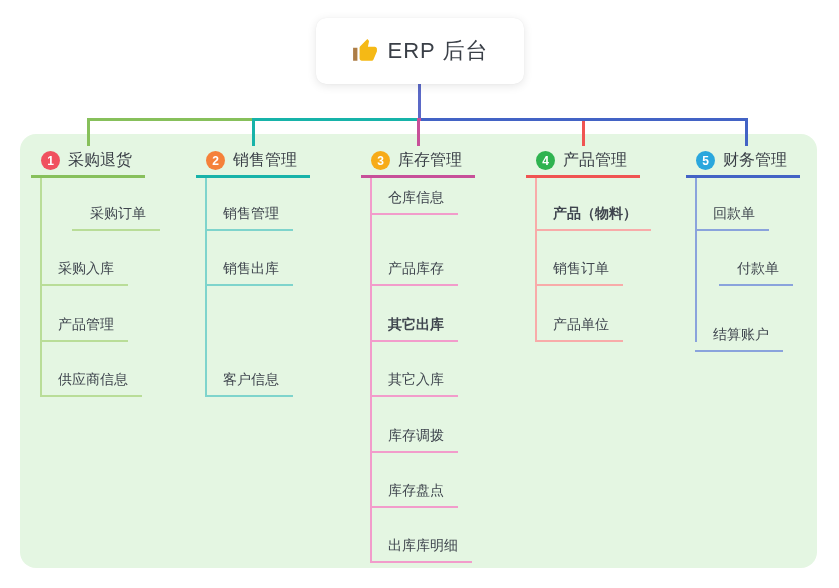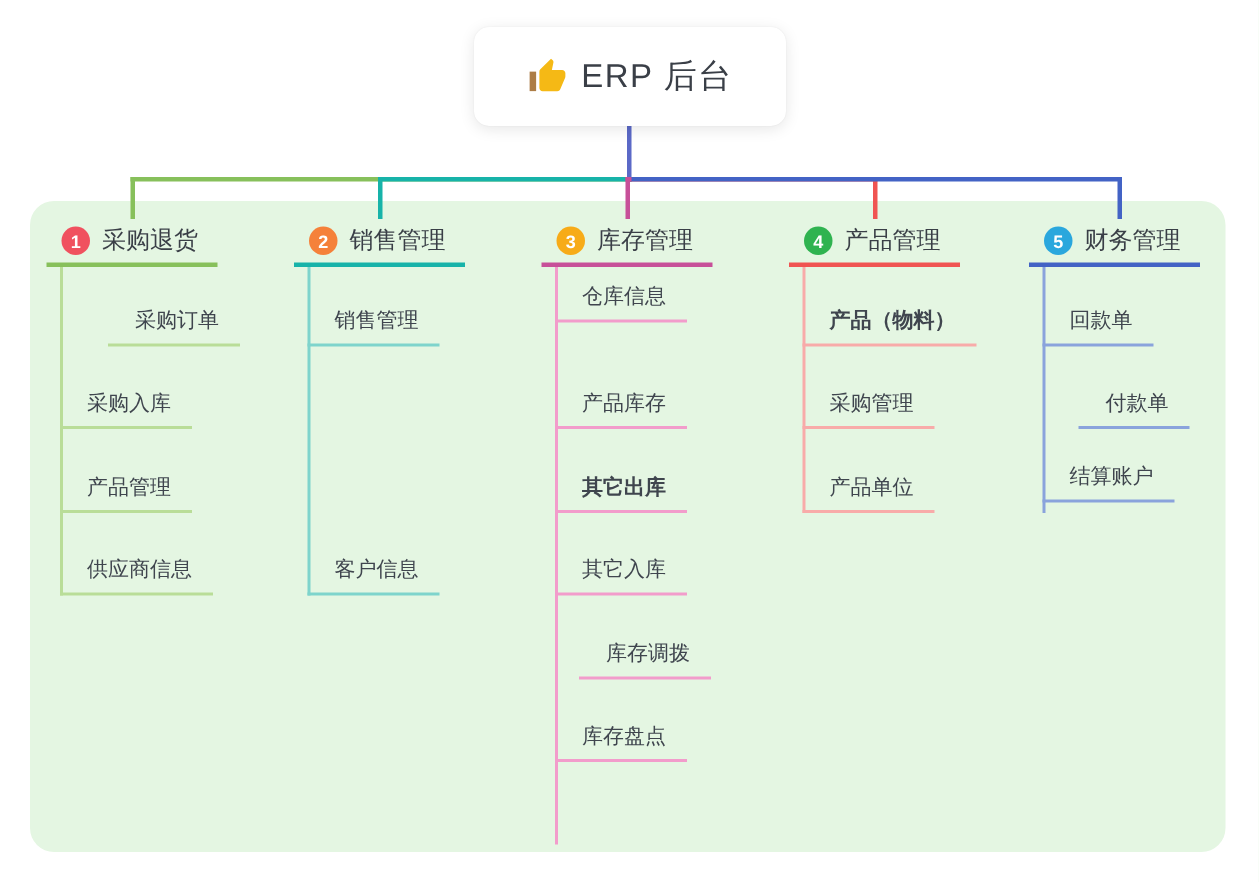--- a/index.html
+++ b/index.html
@@ -72,52 +72,54 @@
         <div class="child" style="top: 223.2px; border-bottom-color: rgb(185, 221, 152);">供应商信息</div>
       </div>
       <div class="branch" style="left: 196px;">
         <div class="branch-header">
           <span class="badge" style="background: rgb(245, 129, 58);">2</span>
           <span class="branch-label">销售管理</span>
         </div>
         <div class="hline" style="background: rgb(23, 179, 169);"></div>
         <div class="vline" style="top: 32px; height: 219.2px; background: rgb(126, 212, 204);"></div>
         <div class="child" style="top: 57px; border-bottom-color: rgb(126, 212, 204);">销售管理</div>
+        <div class="child" style="top: 112.4px; border-bottom-color: rgb(126, 212, 204);">销售出库</div>
         <div class="child" style="top: 223.2px; border-bottom-color: rgb(126, 212, 204);">客户信息</div>
       </div>
       <div class="branch" style="left: 361px;">
         <div class="branch-header">
           <span class="badge" style="background: rgb(247, 171, 24);">3</span>
           <span class="branch-label">库存管理</span>
         </div>
         <div class="hline" style="background: rgb(199, 80, 153);"></div>
         <div class="vline" style="top: 32px; height: 385.4px; background: rgb(242, 156, 203);"></div>
         <div class="child" style="top: 41px; border-bottom-color: rgb(242, 156, 203);">仓库信息</div>
         <div class="child" style="top: 112.4px; border-bottom-color: rgb(242, 156, 203);">产品库存</div>
         <div class="child" style="top: 167.8px; border-bottom-color: rgb(242, 156, 203); font-weight: bold;">其它出库</div>
         <div class="child" style="top: 223.2px; border-bottom-color: rgb(242, 156, 203);">其它入库</div>
-        <div class="child" style="top: 278.6px; border-bottom-color: rgb(242, 156, 203); margin-left: 16px;">库存调拨</div>
+        <div class="child" style="top: 278.6px; border-bottom-color: rgb(242, 156, 203);">库存调拨</div>
         <div class="child" style="top: 334px; border-bottom-color: rgb(242, 156, 203);">库存盘点</div>
+        <div class="child" style="top: 389.4px; border-bottom-color: rgb(242, 156, 203);">出库库明细</div>
       </div>
       <div class="branch" style="left: 526px;">
         <div class="branch-header">
           <span class="badge" style="background: rgb(47, 179, 80);">4</span>
           <span class="branch-label">产品管理</span>
         </div>
         <div class="hline" style="background: rgb(240, 84, 82);"></div>
         <div class="vline" style="top: 32px; height: 163.8px; background: rgb(248, 171, 169);"></div>
         <div class="child" style="top: 57px; border-bottom-color: rgb(248, 171, 169); font-weight: bold;">产品（物料）</div>
-        <div class="child" style="top: 112.4px; border-bottom-color: rgb(248, 171, 169);">采购管理</div>
+        <div class="child" style="top: 112.4px; border-bottom-color: rgb(248, 171, 169);">销售订单</div>
         <div class="child" style="top: 167.8px; border-bottom-color: rgb(248, 171, 169);">产品单位</div>
       </div>
       <div class="branch" style="left: 686px;">
         <div class="branch-header">
           <span class="badge" style="background: rgb(42, 167, 221);">5</span>
           <span class="branch-label">财务管理</span>
         </div>
         <div class="hline" style="background: rgb(67, 99, 197);"></div>
         <div class="vline" style="top: 32px; height: 163.8px; background: rgb(138, 163, 220);"></div>
         <div class="child" style="top: 57px; border-bottom-color: rgb(138, 163, 220);">回款单</div>
         <div class="child" style="top: 112.4px; border-bottom-color: rgb(138, 163, 220); margin-left: 24px;">付款单</div>
-        <div class="child" style="top: 161px; border-bottom-color: rgb(138, 163, 220);">结算账户</div>
+        <div class="child" style="top: 178px; border-bottom-color: rgb(138, 163, 220);">结算账户</div>
       </div>
     </div>
 </div>
 
 </body></html>

